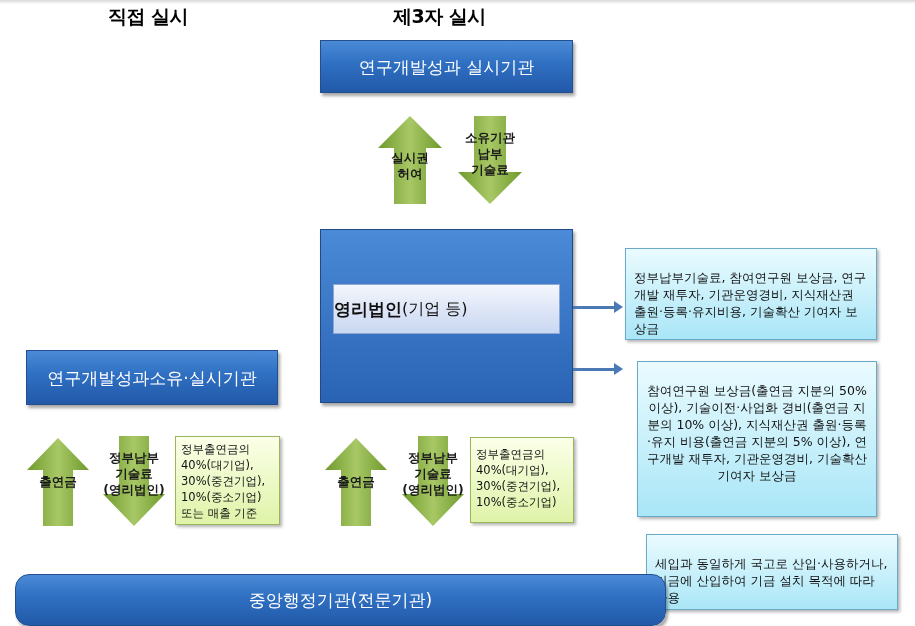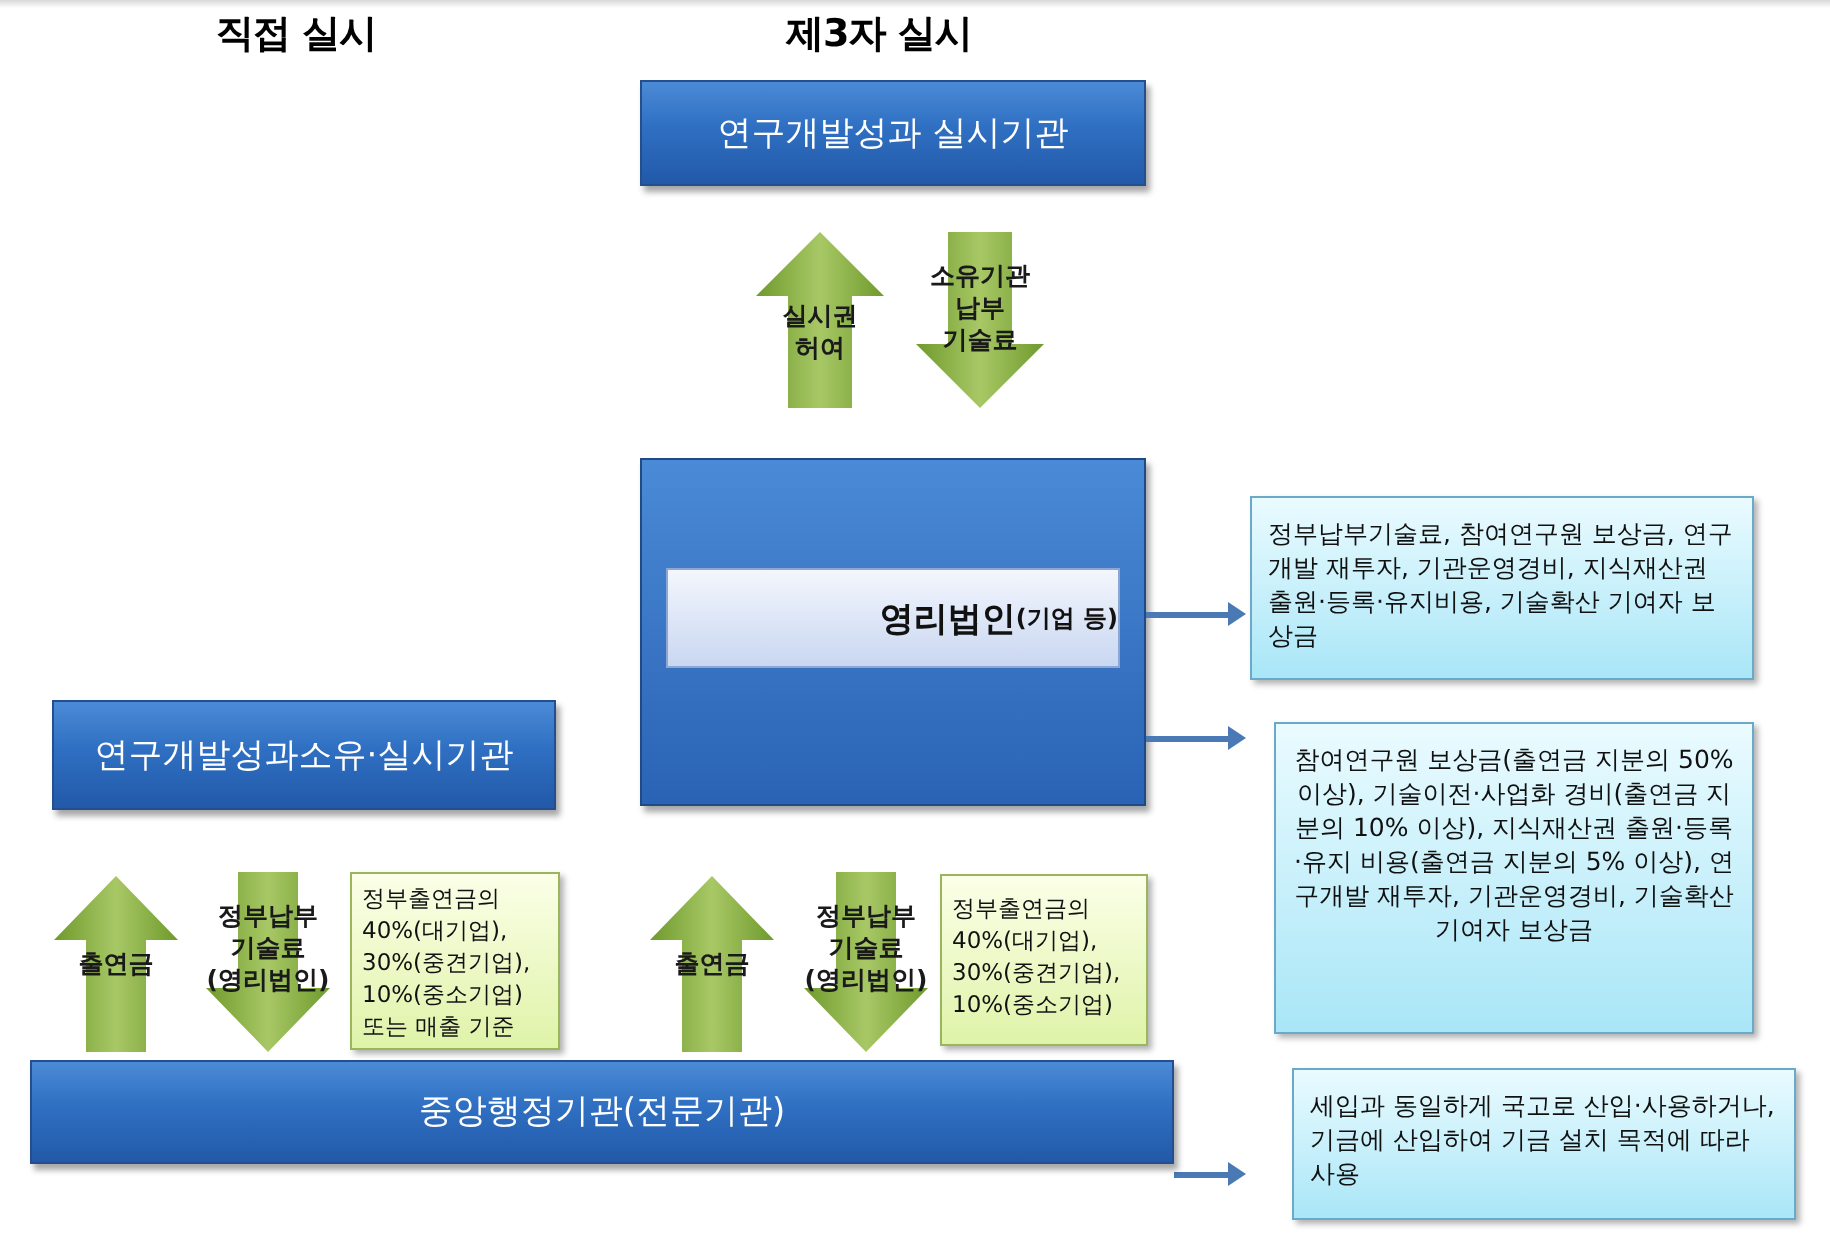--- a/index.html
+++ b/index.html
@@ -11,27 +11,27 @@
   .bluebox { position:absolute; box-sizing:border-box; color:#fff; text-align:center;
              background:linear-gradient(#4a8ad6 0%, #2f6fc2 45%, #2259a8 100%);
              border:1px solid #234f8f; box-shadow:2px 3px 3px rgba(0,0,0,0.35);
              display:flex; align-items:center; justify-content:center; font-size:17px; line-height:22px; }
   .container { position:absolute; box-sizing:border-box;
                background:linear-gradient(#4a8ad6, #2a63b4); border:1px solid #1f4a86;
                box-shadow:2px 3px 3px rgba(0,0,0,0.35); }
   .container .title { position:absolute; left:0; right:0; top:14px; text-align:center; color:#fff; font-size:17px; }
   .inner { position:absolute; left:12px; right:12px; box-sizing:border-box;
            background:linear-gradient(#f3f6fd, #c9d7f1); border:1px solid #8ea6d3;
-           display:flex; align-items:center; justify-content:flex-end; font-size:17px; color:#111; font-weight:bold; }
-  .inner small { font-size:12px; font-weight:bold; }
+           display:flex; align-items:center; justify-content:flex-start; font-size:17px; color:#111; font-weight:bold; }
+  .inner small { font-size:16px; font-weight:normal; }
   .arrow { position:absolute; }
   .arrow-label { position:absolute; text-align:center; font-size:12.5px; line-height:16px; font-weight:bold; color:#1a1a1a; }
   .note { position:absolute; box-sizing:border-box; background:linear-gradient(#eafbff, #a9e6f7);
           border:1px solid #6aa9c7; box-shadow:2px 2px 3px rgba(0,0,0,0.3);
-          font-size:12.5px; line-height:17px; padding:9px 8px 6px 8px; color:#111; }
+          font-size:12.5px; line-height:17px; padding:20px 8px 6px 8px; color:#111; }
   .greennote { position:absolute; box-sizing:border-box; background:linear-gradient(#fbffe8, #dff3a8);
                border:1px solid #9ab55c; box-shadow:2px 2px 3px rgba(0,0,0,0.3);
                font-size:11.5px; line-height:16px; padding:4px 5px; color:#111; }
   .connector { position:absolute; height:3px; background:#4a79b6; }
   .connector::after { content:""; position:absolute; right:-8px; top:-5px; border-left:9px solid #4a79b6;
                       border-top:6.5px solid transparent; border-bottom:6.5px solid transparent; }
 </style>
 </head>
 <body>
 
@@ -126,15 +126,15 @@
     <div>기술료</div>
     <div>(영리법인)</div>
 </div>
 <div class="greennote" style="left:470px; top:437px; width:104px; height:86px; padding-top:8px;">
   <div>정부출연금의</div>
     <div>40%(대기업),</div>
     <div>30%(중견기업),</div>
     <div>10%(중소기업)</div>
 </div>
 
-<div class="bluebox" style="left:15px; top:530px; width:572px; height:52px;">
+<div class="bluebox" style="left:15px; top:574px; width:651px; height:52px;border-radius:14px;">
   <span>중앙행정기관(전문기관)</span>
 </div>
 
 </body></html>

